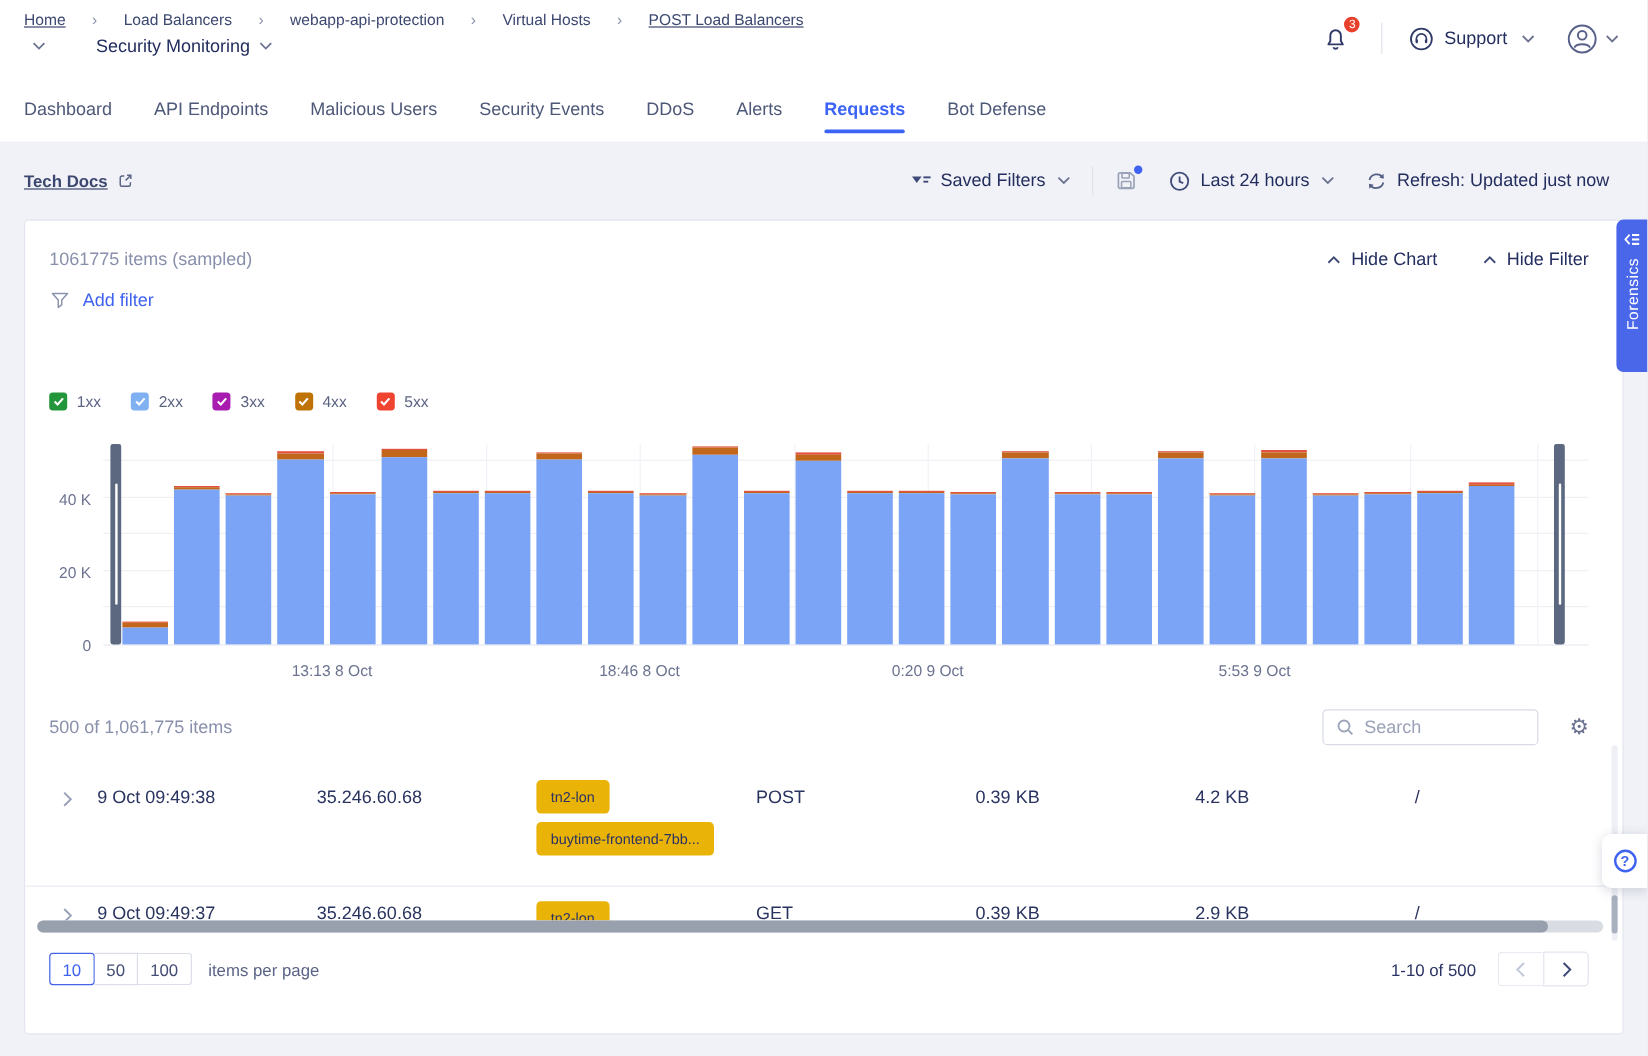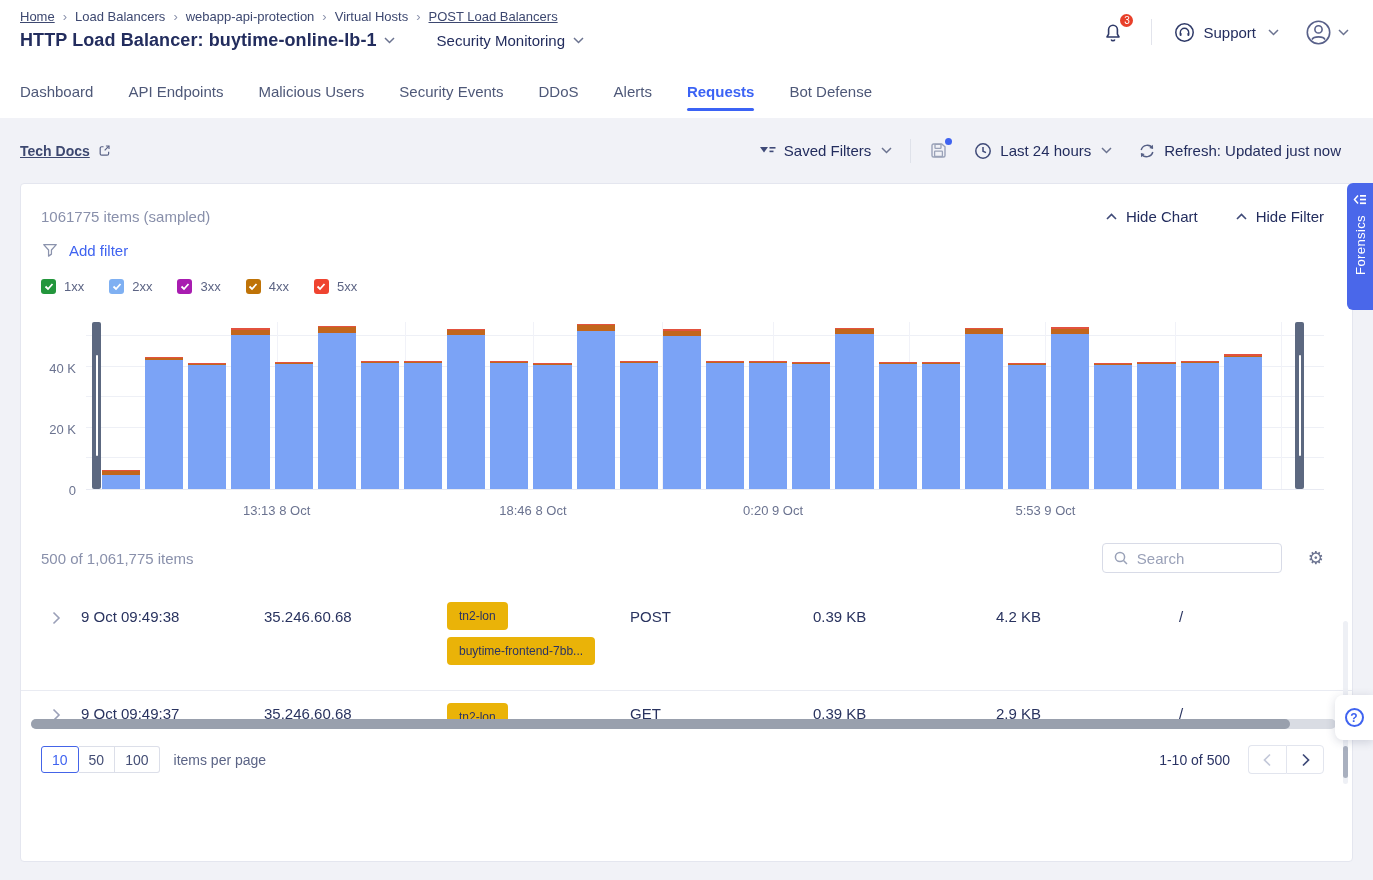--- a/index.html
+++ b/index.html
@@ -7,21 +7,21 @@
   .app {
     position:relative; width:1373px; height:880px; overflow:hidden;
     background:#f1f2f7; font-family:"Liberation Sans", sans-serif; color:#2a3364;
   }
   svg { display:block; }
 
   
   .top-header { position:absolute; top:0; left:0; right:0; height:64px; background:#fff;
     display:flex; justify-content:space-between; padding:0 24px 0 20px; }
   .hdr-left { padding-top:9px; }
-  .breadcrumb { display:flex; align-items:center; gap:8px; font-size:13px; color:#3d4870; }
+  .breadcrumb { display:flex; align-items:center; gap:22px; font-size:13px; color:#3d4870; }
   .crumb { cursor:default; }
   .crumb.u { text-decoration:underline; }
   .crumb-sep { color:#8b92ac; }
   .title-row { display:flex; align-items:center; margin-top:6px; }
   .page-title { font-size:18px; font-weight:bold; color:#232d5e; letter-spacing:.1px; }
   .chev { color:#6b7390; margin-left:7px; }
   .ctx-select { display:flex; align-items:center; gap:8px; margin-left:42px; font-size:15px; color:#232d5e; }
   .hdr-right { display:flex; align-items:center; gap:0; }
   .bell-wrap { position:relative; padding:4px; }
   .badge { position:absolute; top:-4px; right:-6px; min-width:17px; height:17px; border-radius:9px;
@@ -53,21 +53,21 @@
   
   .panel { position:absolute; left:20px; top:183px; width:1333px; height:679px;
     background:#fff; border:1px solid #e4e6ef; border-radius:4px; }
   .panel-head { display:flex; justify-content:space-between; align-items:center; padding:24px 28px 0 20px; }
   .items-sampled { font-size:15px; color:#8990ab; }
   .hide-btns { display:flex; gap:38px; }
   .hide-btn { display:flex; align-items:center; gap:9px; font-size:15px; color:#232d5e; cursor:pointer; }
   .add-filter { display:inline-flex; align-items:center; gap:10px; margin:16px 0 0 20px;
     font-size:15px; color:#3f63f0; cursor:pointer; }
   .status-row { display:flex; gap:25px; margin:16px 0 0 20px; }
-  .status-filter { display:flex; align-items:center; gap:8px; cursor:pointer; }
+  .status-filter { display:flex; align-items:center; gap:8px; cursor:pointer;margin-top:47px; }
   .cbx { width:15px; height:15px; border-radius:3px; display:flex; align-items:center; justify-content:center; }
   .status-lbl { font-size:13px; color:#5c6484; }
   .time-span { margin:14px 0 0 20px; font-size:13px; color:#5c6484; }
 
   
   .chart-row { display:flex; margin:28px 28px 0 20px; }
   .y-axis { width:45px; position:relative; }
   .y-lab { position:absolute; right:10px; font-size:13px; color:#6b7390; transform:translateY(50%); }
   .plot { flex:1; position:relative; height:168px; border-bottom:1px solid #e8eaf2; }
   .hgrid { position:absolute; left:0; right:0; height:1px; background:#eef0f6; }
@@ -148,21 +148,20 @@
         <span class="crumb-sep">›</span>
         <span class="crumb">Load Balancers</span>
         <span class="crumb-sep">›</span>
         <span class="crumb">webapp-api-protection</span>
         <span class="crumb-sep">›</span>
         <span class="crumb">Virtual Hosts</span>
         <span class="crumb-sep">›</span>
         <span class="crumb u">POST Load Balancers</span>
       </div>
       <div class="title-row">
-        <span class="page-title">HTTP Load Balancer: buytime-online-lb-1</span>
         <span class="chev">
           <svg width="11" height="7" viewBox="0 0 11 7">
               <polyline points="1,1 5.5,5.5 10,1" fill="none" stroke="currentColor" stroke-width="1.5"></polyline>
             </svg>
         </span>
         <div class="ctx-select">
           <span>Security Monitoring</span>
           <span class="chev" style="margin-left:0">
             <svg width="11" height="7" viewBox="0 0 11 7">
                 <polyline points="1,1 5.5,5.5 10,1" fill="none" stroke="currentColor" stroke-width="1.5"></polyline>

